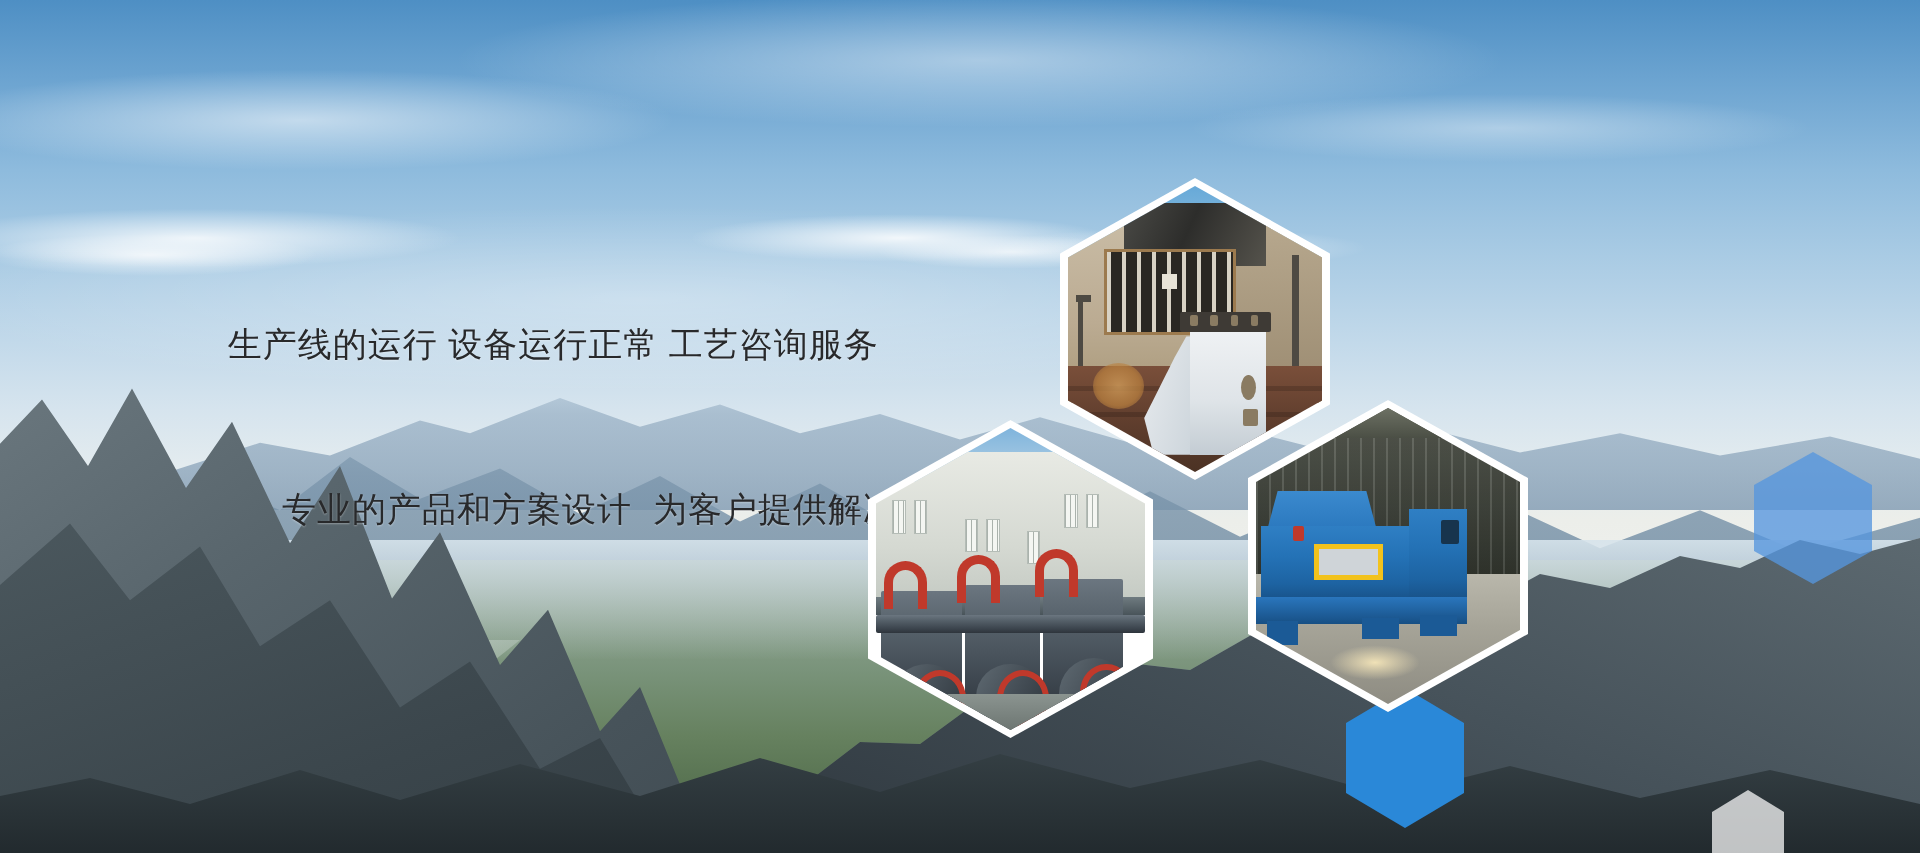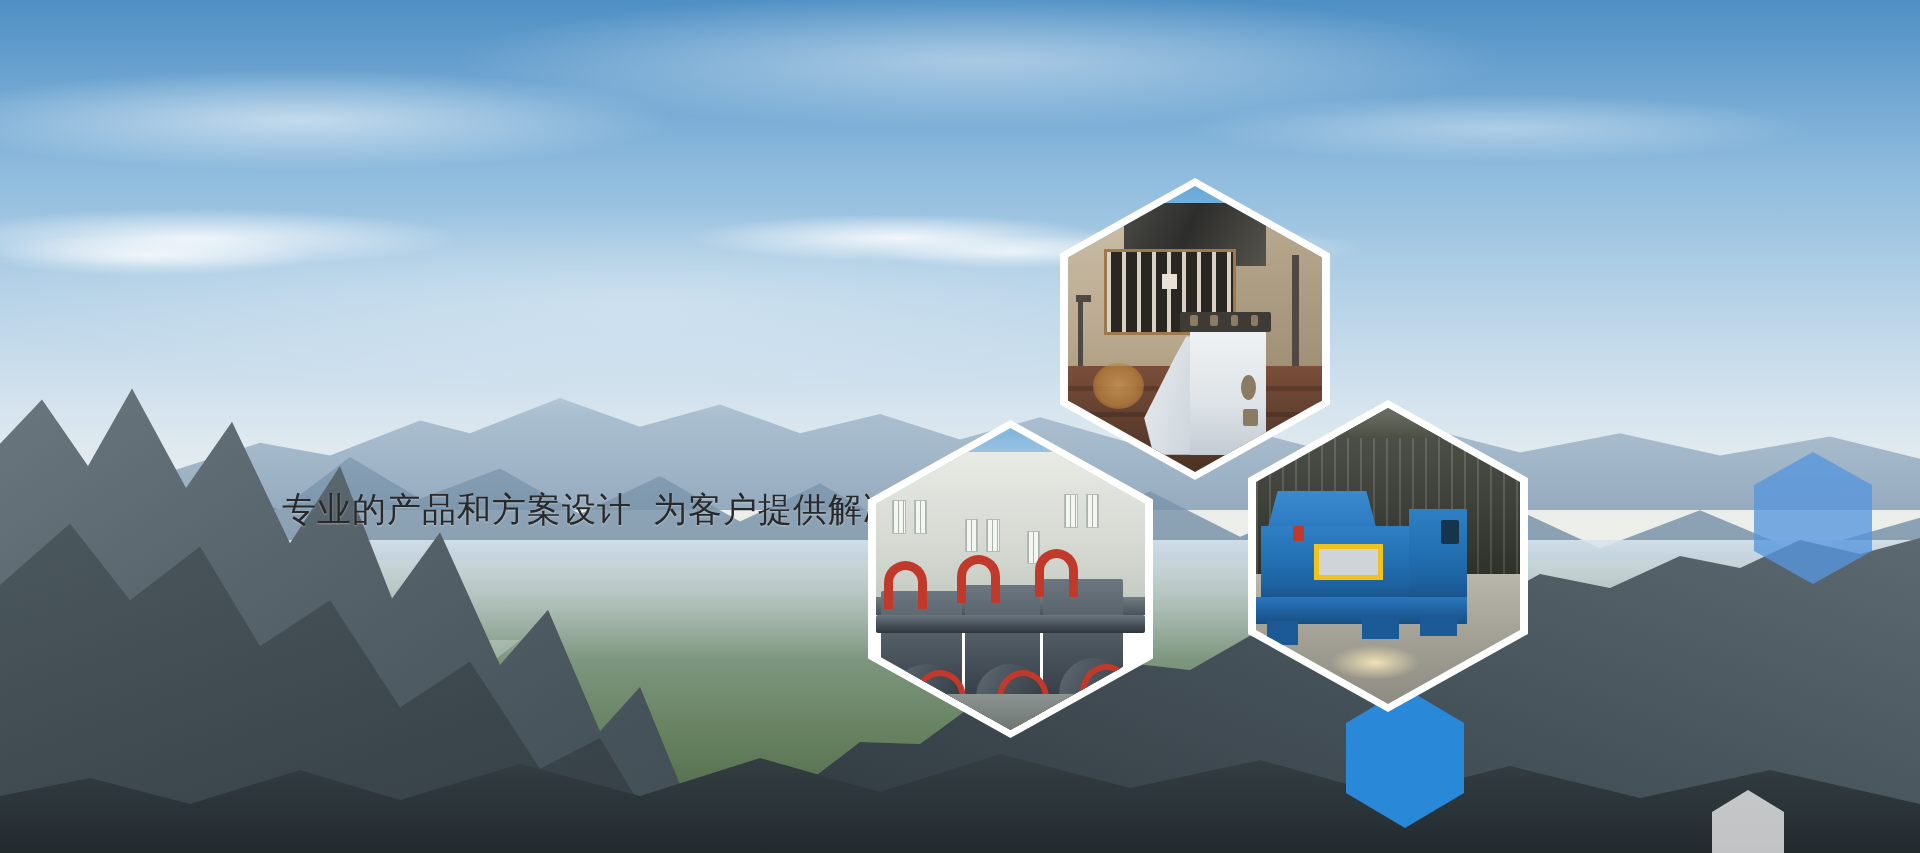--- a/index.html
+++ b/index.html
@@ -227,21 +227,21 @@
   <div class="bg-layer valley-haze"></div>
   <div class="bg-layer river"></div>
   <div class="bg-layer bottom-town"></div>
   <div class="bg-layer ridge-right-haze"></div>
   <div class="bg-layer ridge-right"></div>
   <div class="bg-layer ridge-left"></div>
   <div class="bg-layer ridge-left-b"></div>
   <div class="bg-layer ridge-bottom"></div>
 
   <div class="headline no-sel">
-    <br>
+    <span>生产线的运行 设备运行正常 工艺咨询服务</span><br>
     <span class="line2">专业的产品和方案设计  为客户提供解决方案</span>
   </div>
 
   <div class="hex hex-soft" style="left:980px;top:447px;width:76px;height:92px;"></div>
   <div class="hex hex-soft" style="left:918px;top:592px;width:72px;height:90px;"></div>
   <div class="hex hex-blue-soft" style="left:1754px;top:452px;width:118px;height:132px;"></div>
   <div class="hex hex-solid" style="left:1185px;top:358px;width:76px;height:88px;"></div>
   <div class="hex hex-solid" style="left:1346px;top:688px;width:118px;height:140px;"></div>
   <div class="hex hex-soft" style="left:1712px;top:790px;width:72px;height:88px;"></div>
 

